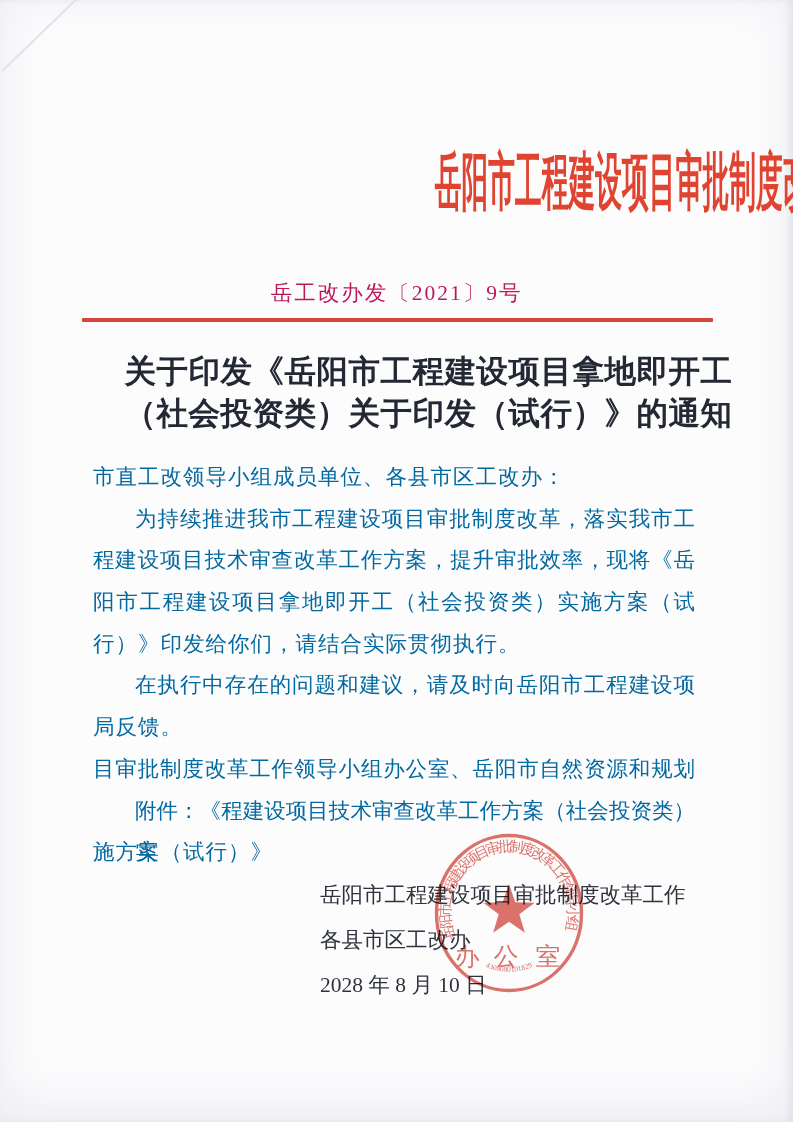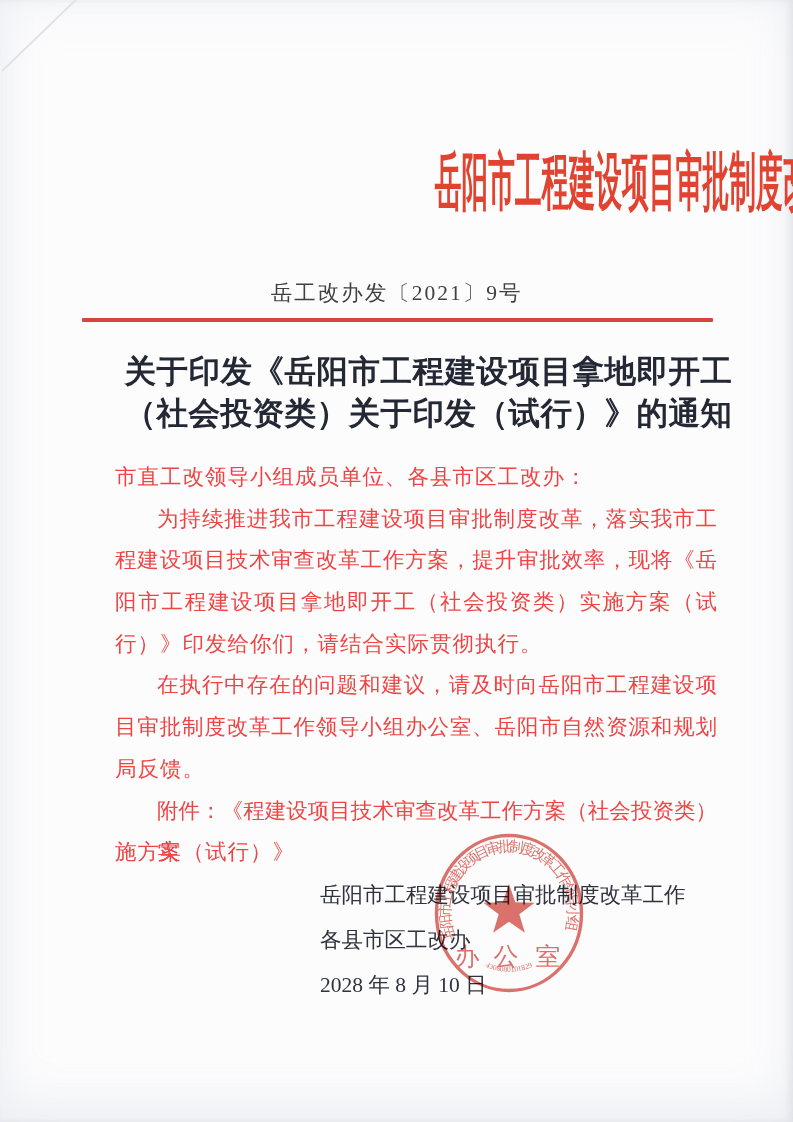--- a/index.html
+++ b/index.html
@@ -23,34 +23,34 @@
     line-height:86px;text-align:center;white-space:nowrap;
     color:#e04330;font-weight:700;font-size:63px;
   }
   .org-title .squeeze{
     display:inline-block;transform:scaleX(.425);transform-origin:center;
     letter-spacing:0;
   }
   .doc-number{
     position:absolute;left:0;top:277px;width:793px;height:32px;
     line-height:32px;text-align:center;
-    color:#404040;font-size:21.5px;letter-spacing:2px;white-space:nowrap;
+    color:#be185d;font-size:21.5px;letter-spacing:2px;white-space:nowrap;
   }
   .red-rule{
     position:absolute;left:82px;top:318px;width:631px;height:4px;
     background:#d6453e;border-radius:1px;
   }
   .doc-title{
     position:absolute;left:0;top:351px;width:793px;text-align:center;
     color:#232834;font-weight:700;font-size:31.5px;line-height:42px;
     letter-spacing:.5px;white-space:nowrap;margin-left:32px;
   }
   .body-block{
-    position:absolute;left:115px;top:457px;width:602px;
-    color:#ef4444;font-size:21.5px;
+    position:absolute;left:93px;top:457px;width:602px;
+    color:#0369a1;font-size:21.5px;
   }
   .body-line{
     height:41.7px;line-height:41.7px;white-space:nowrap;
     letter-spacing:1px;
   }
   .body-line.just{
     white-space:normal;text-align:justify;text-align-last:justify;
     text-justify:inter-character;letter-spacing:0;
   }
   .body-line.ind{padding-left:42px;}
@@ -85,22 +85,22 @@
     <div>（社会投资类）关于印发（试行）》的通知</div>
   </div>
 
   <div class="body-block">
       <div class="body-line">市直工改领导小组成员单位、各县市区工改办：</div>
       <div class="body-line just ind">为持续推进我市工程建设项目审批制度改革，落实我市工</div>
       <div class="body-line just">程建设项目技术审查改革工作方案，提升审批效率，现将《岳</div>
       <div class="body-line just">阳市工程建设项目拿地即开工（社会投资类）实施方案（试</div>
       <div class="body-line">行）》印发给你们，请结合实际贯彻执行。</div>
       <div class="body-line just ind">在执行中存在的问题和建议，请及时向岳阳市工程建设项</div>
+      <div class="body-line">局反馈。</div>
       <div class="body-line just">目审批制度改革工作领导小组办公室、岳阳市自然资源和规划</div>
-      <div class="body-line">局反馈。</div>
       <div class="body-line just ind">附件：《程建设项目技术审查改革工作方案（社会投资类）实</div>
       <div class="body-line">施方案（试行）》</div>
     </div>
 
   <div class="signature">
     <div>岳阳市工程建设项目审批制度改革工作</div>
     <div>各县市区工改办</div>
     <div>2028 年 8 月 10 日</div>
   </div>
 

